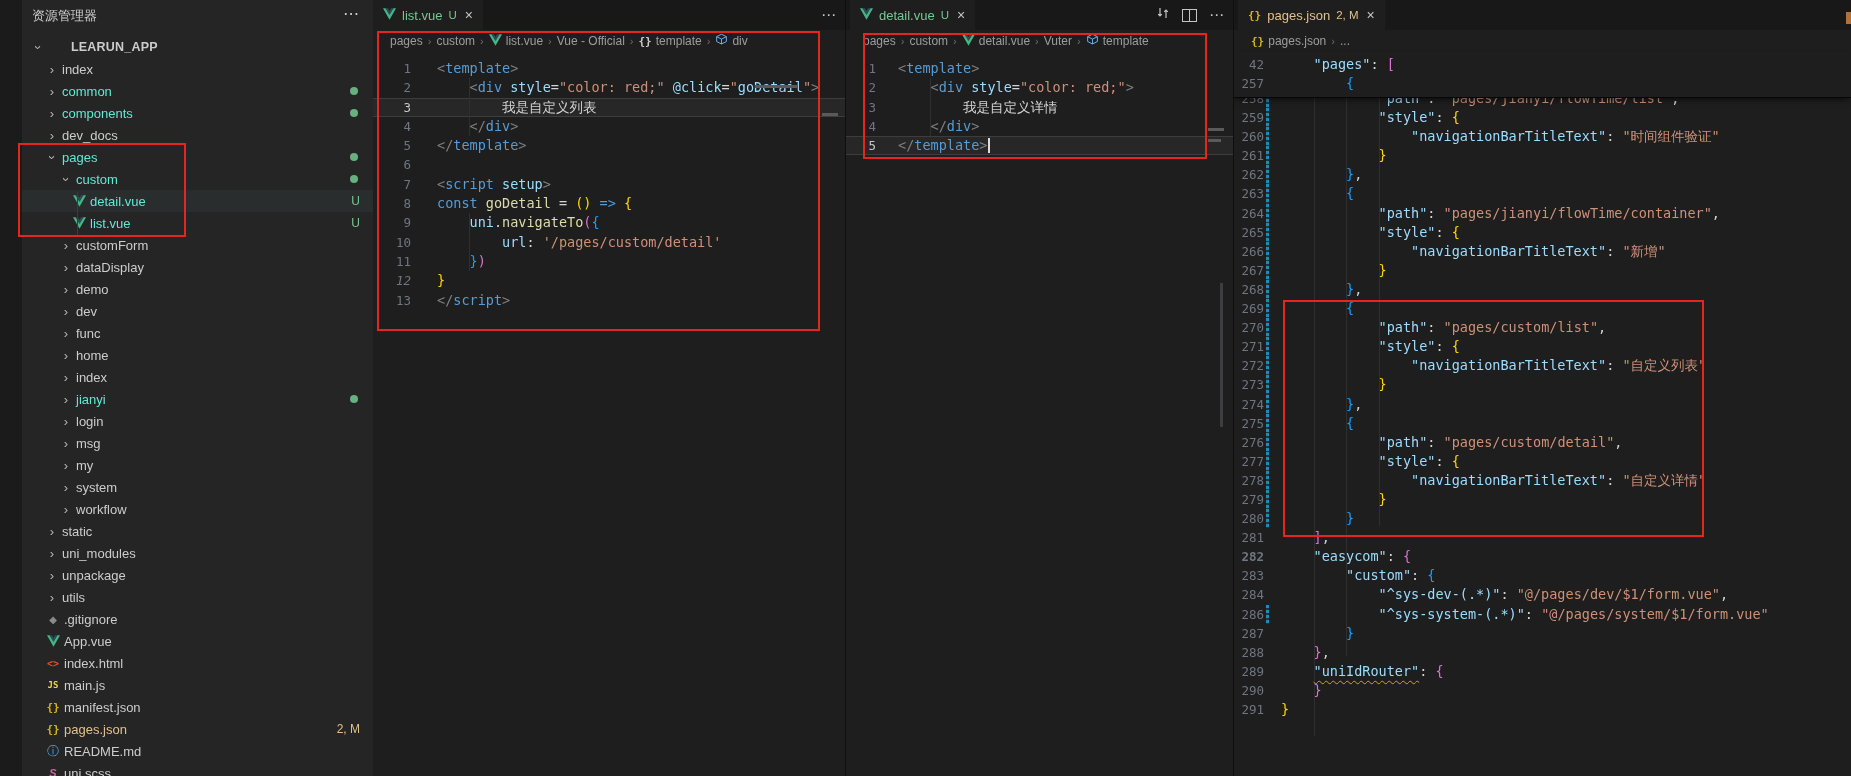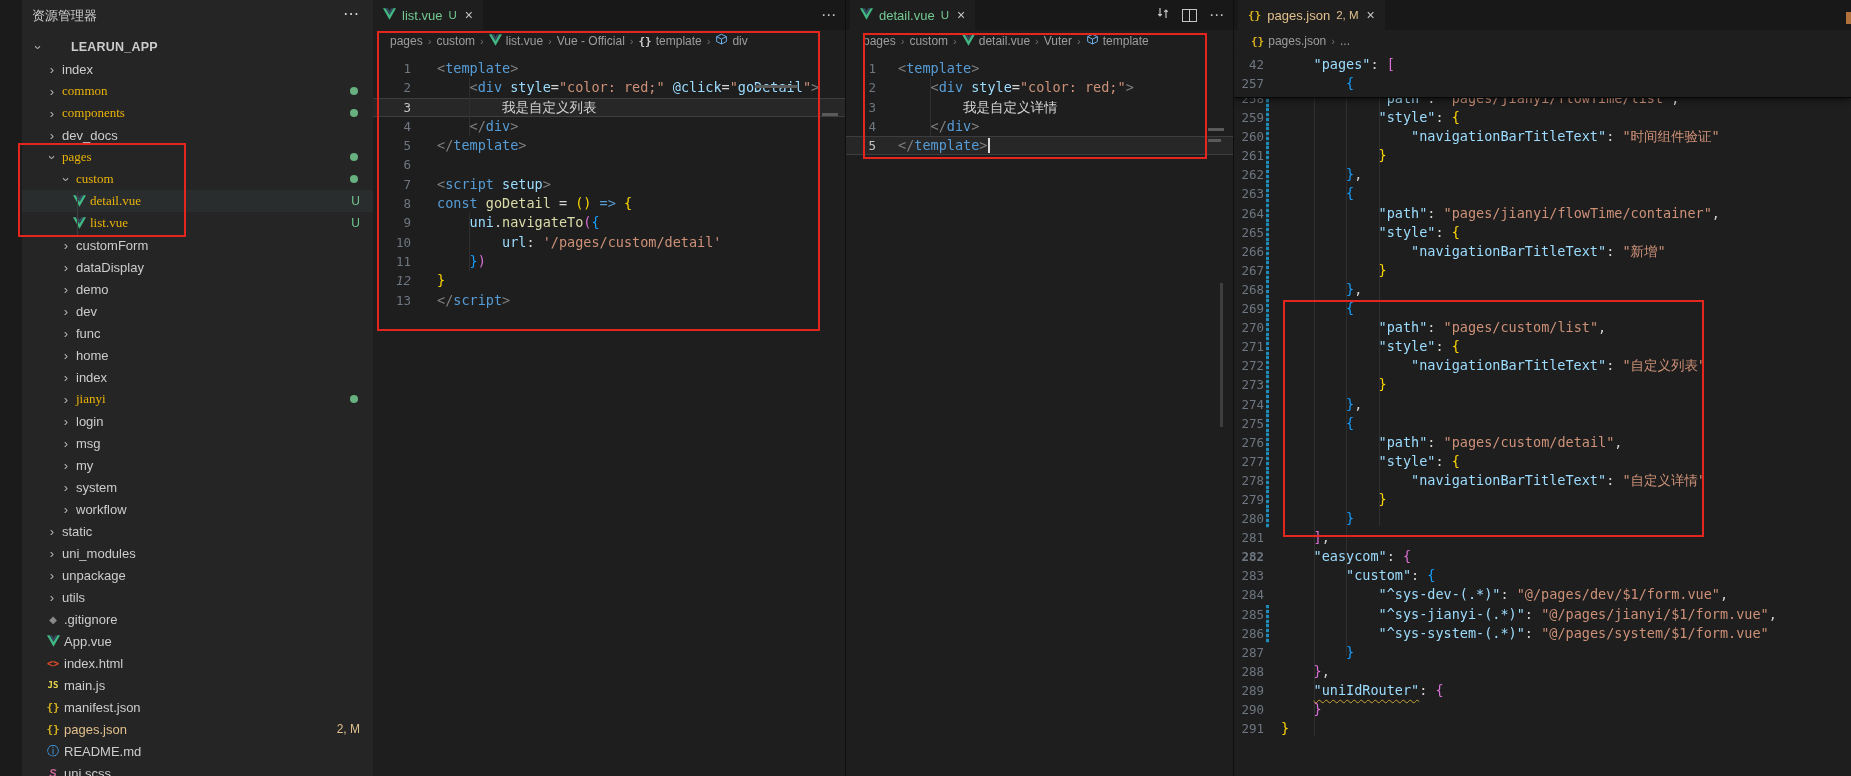--- a/index.html
+++ b/index.html
@@ -12,21 +12,21 @@
   #sb-head{height:32px;display:flex;align-items:center;padding:0 10px;color:#cfcfcf;font-size:13px;position:relative;}
   #sb-more{position:absolute;right:14px;top:4px;color:#cfcfcf;font-size:16px;cursor:pointer;}
   #tree{padding-top:4px;}
   .trow{height:22px;display:flex;align-items:center;position:relative;color:#cccccc;font-size:13px;cursor:pointer;white-space:nowrap;}
   .trow.sel{background:#2a2d2e;}
   .trow .chev{width:16px;flex:none;display:inline-flex;justify-content:center;color:#b5b5b5;font-size:13px;}
   .trow .chev.down{transform:rotate(90deg);}
   .trow .ficon{width:18px;flex:none;display:inline-flex;justify-content:center;align-items:center;font-size:11px;}
   .trow .lbl{margin-left:2px;}
   .trow.root .lbl{font-weight:700;font-size:12.5px;letter-spacing:.2px;}
-  .lbl.green{color:#eab308;font-family:Liberation Serif, serif;}
+  .lbl.green{color:#5eead4;}
   .lbl.yellow{color:#e2c08d;}
   .badge{position:absolute;right:13px;font-size:12px;color:#73c991;}
   .badge.dot{width:8px;height:8px;border-radius:50%;background:#73c991;opacity:.85;right:15px;}
   .badge.yellow{color:#e2c08d;}
   #tree-guide{left:55px;top:192px;width:1px;height:44px;background:#3c3c3c;}
   
   .ic-braces{color:#d8b21c;font-weight:700;font-size:11px;font-family:"DejaVu Sans Mono",monospace;}
   .ic-braces.dim{color:#cfcfcf;}
   .ic-js{color:#e8d44d;font-weight:700;font-size:9px;font-family:"DejaVu Sans Mono",monospace;}
   .ic-html{color:#e44d26;font-weight:700;font-size:10px;font-family:"DejaVu Sans Mono",monospace;}
@@ -613,25 +613,20 @@
         <span class="ln" style="width: 30px;">283</span>
         <span class="mk"></span>
         <pre style="margin-left: 12px;"><span class="c-txt">        </span><span class="c-key">"custom"</span><span class="c-txt">: </span><span class="c-b3">{</span></pre>
       </div>
       <div class="crow">
         <span class="ln" style="width: 30px;">284</span>
         <span class="mk"></span>
         <pre style="margin-left: 12px;"><span class="c-txt">            </span><span class="c-key">"^sys-dev-(.*)"</span><span class="c-txt">: </span><span class="c-str">"@/pages/dev/$1/form.vue"</span><span class="c-txt">,</span></pre>
       </div>
       <div class="crow">
-        <span class="ln" style="width: 30px;">285</span>
-        <span class="mk on"></span>
-        <pre style="margin-left: 12px;"><span class="c-txt">            </span><span class="c-key">"^sys-jianyi-(.*)"</span><span class="c-txt">: </span><span class="c-str">"@/pages/jianyi/$1/form.vue"</span><span class="c-txt">,</span></pre>
-      </div>
-      <div class="crow">
         <span class="ln" style="width: 30px;">286</span>
         <span class="mk on"></span>
         <pre style="margin-left: 12px;"><span class="c-txt">            </span><span class="c-key">"^sys-system-(.*)"</span><span class="c-txt">: </span><span class="c-str">"@/pages/system/$1/form.vue"</span></pre>
       </div>
       <div class="crow">
         <span class="ln" style="width: 30px;">287</span>
         <span class="mk"></span>
         <pre style="margin-left: 12px;"><span class="c-txt">        </span><span class="c-b3">}</span></pre>
       </div>
       <div class="crow">

